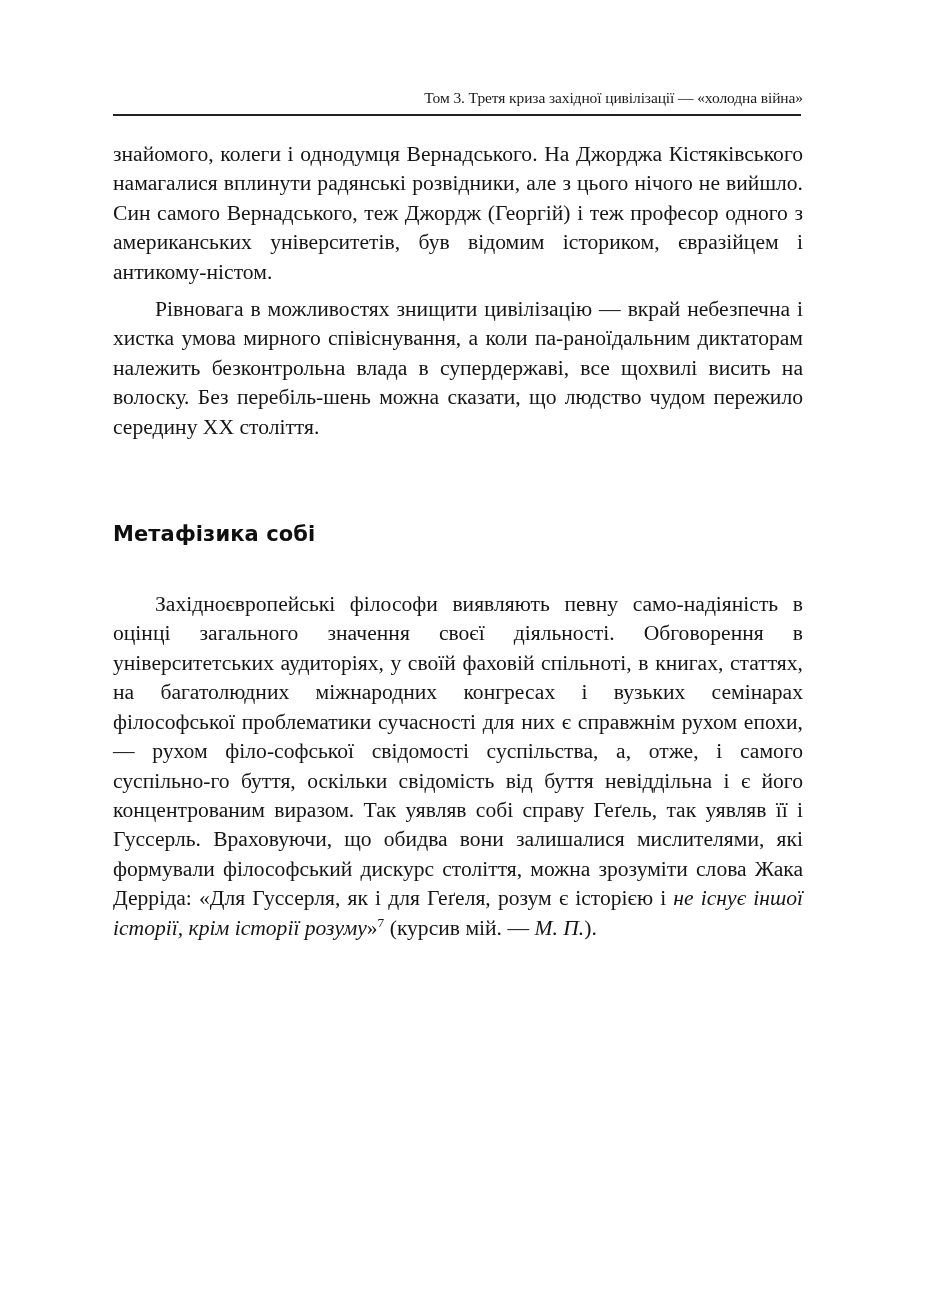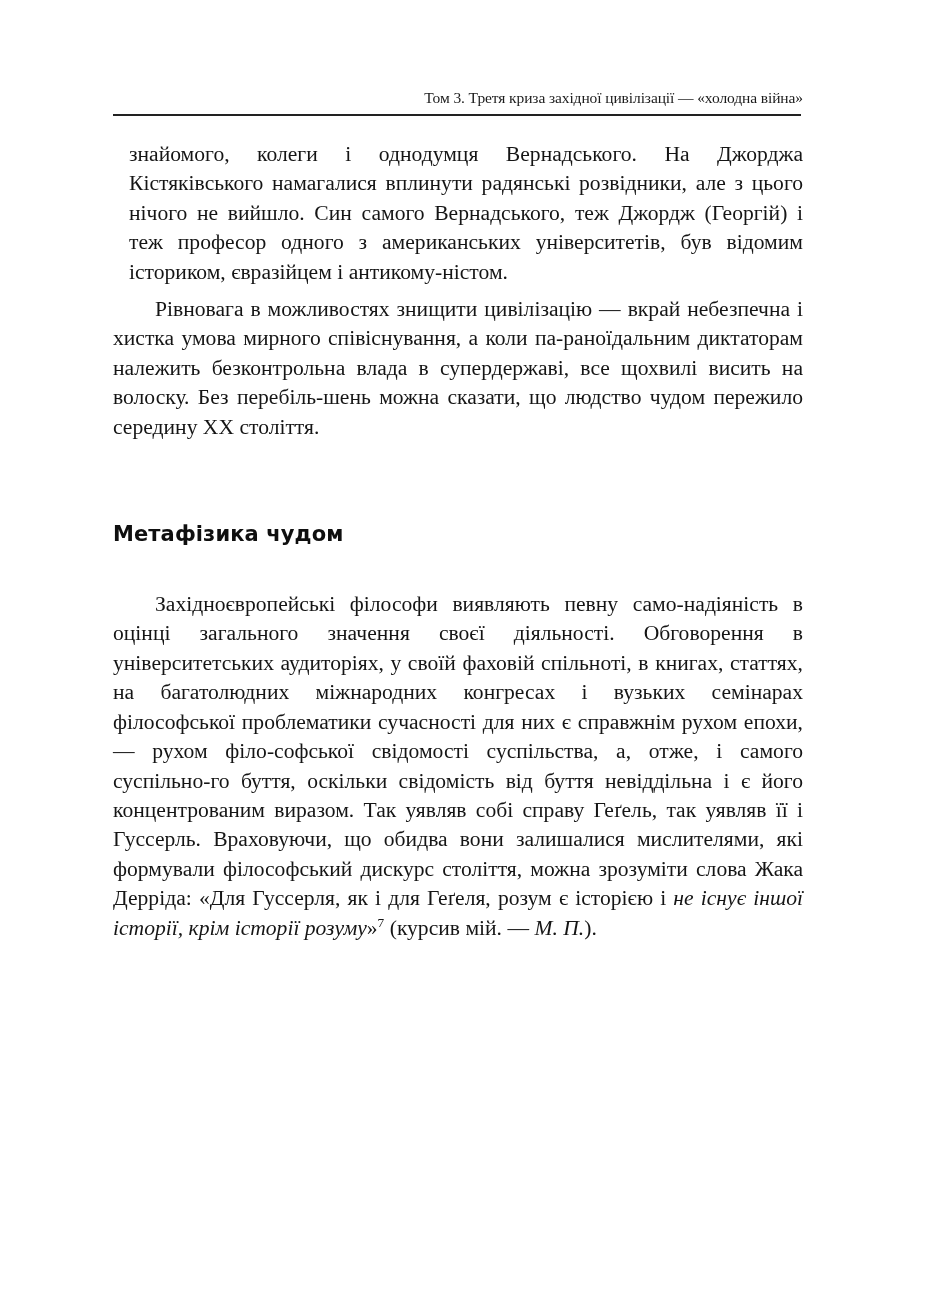--- a/index.html
+++ b/index.html
@@ -60,21 +60,20 @@
     font-size: 21.6px;
     line-height: 29.4px;
     text-indent: 42px;
     hyphens: manual;
     -webkit-hyphens: manual;
     color: #151515;
   }
 
   p.body.no-indent {
     text-indent: 0;
-    margin-left: 16px;
   }
 
   p.body + p.body {
     margin-top: 8px;
   }
 
   
   h2.section-title {
     margin: 0;
     font-family: "DejaVu Sans", "Liberation Sans", sans-serif;
@@ -171,21 +170,21 @@
   <div class="head-rule"></div>
 
   <div class="content">
 
     <p class="body no-indent">знайомого, колеги і однодумця Вернадського. На Джорджа Кістяківського намагалися вплинути радянські розвідники, але з цього нічого не вийшло. Син самого Вернадського, теж Джордж (Георгій) і теж професор одного з американських університетів, був відомим істориком, євразійцем і антикому-ністом.</p>
 
     <p class="body">Рівновага в можливостях знищити цивілізацію — вкрай небезпечна і хистка умова мирного співіснування, а коли па-раноїдальним диктаторам належить безконтрольна влада в супердержаві, все щохвилі висить на волоску. Без перебіль-шень можна сказати, що людство чудом пережило середину ХХ століття.</p>
 
     <div class="gap-before-title"></div>
 
-    <h2 class="section-title">Метафізика чудом</h2>
+    <h2 class="section-title">Метафізика собі</h2>
 
     <div class="gap-after-title"></div>
 
     <p class="body"><span>Західноєвропейські філософи виявляють певну само-надіяність в оцінці загального значення своєї діяльності. Обговорення в університетських аудиторіях, у своїй фаховій спільноті, в книгах, статтях, на багатолюдних міжнародних конгресах і вузьких семінарах філософської проблематики сучасності для них є справжнім рухом епохи, — рухом філо-софської свідомості суспільства, а, отже, і самого суспільно-го буття, оскільки свідомість від буття невіддільна і є його концентрованим виразом. Так уявляв собі справу Геґель, так уявляв її і Гуссерль. Враховуючи, що обидва вони залишалися мислителями, які формували філософський дискурс століття, можна зрозуміти слова Жака Дерріда: «Для Гуссерля, як і для Геґеля, розум є історією і </span><em class="it">не існує іншої історії, крім історії розуму</em><span>»</span><sup class="fn-ref">7</sup><span> (курсив мій. — </span><em class="it">М. П.</em><span>).</span></p>
 
   </div>
 
   <div class="footnote-block">
     <div class="footnote-rule"></div>
     <div class="footnote-row">

